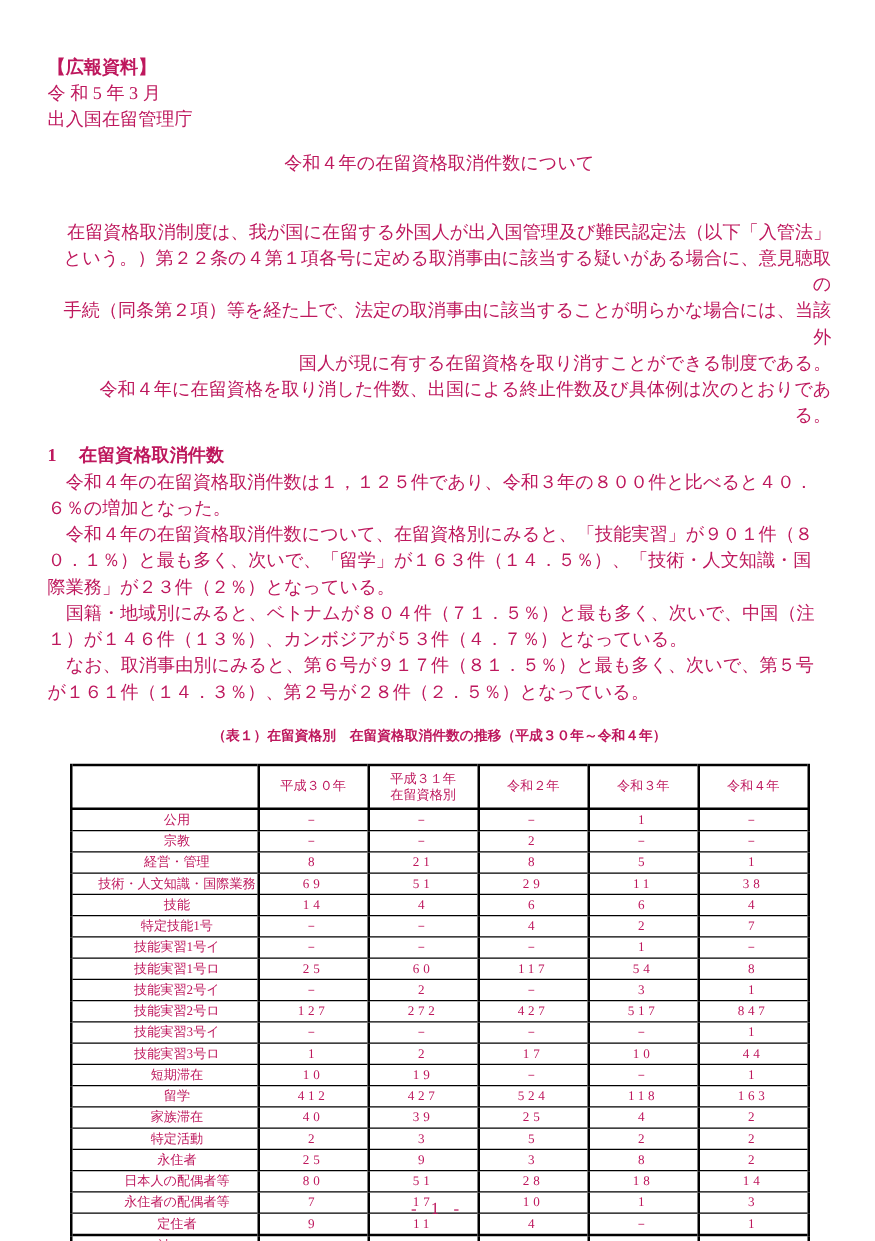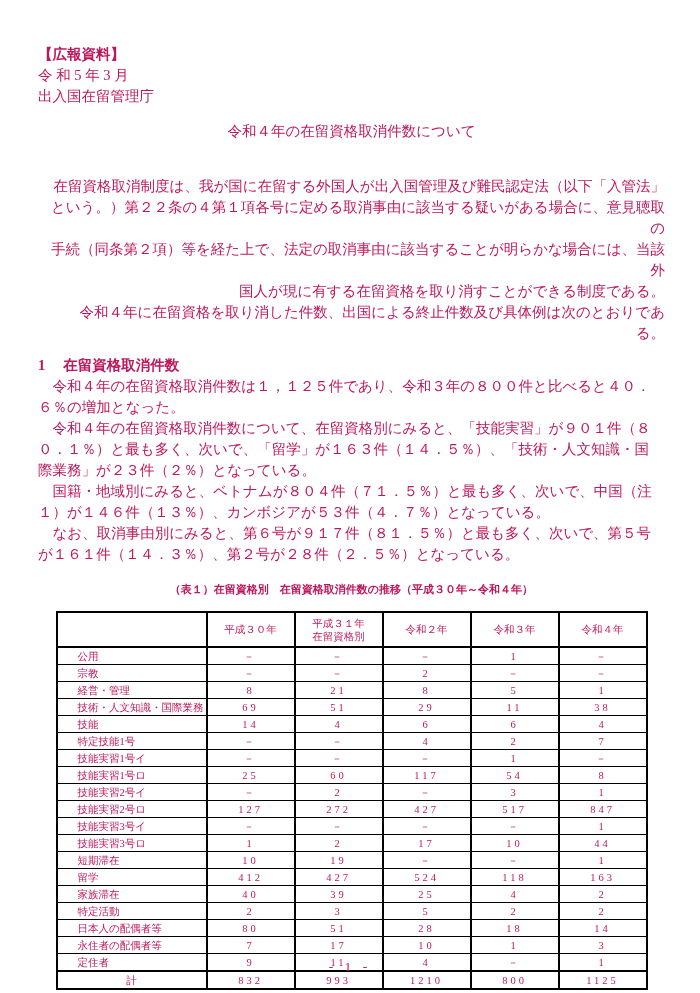--- a/index.html
+++ b/index.html
@@ -31,21 +31,21 @@
   .t1 th, .t1 td {
     border: 1px solid #000;
     border-left-width: 2px; border-right-width: 2px;
     padding: 0; height: 16px; overflow: hidden;
   }
   .t1 thead th {
     font-weight: normal; text-align: center;
     white-space: pre-line; height: 33px;
     border-bottom-width: 2px;
   }
-  .t1 .label-cell { text-align: left; padding-left: 20px; }
+  .t1 .label-cell { text-align: center; padding-left: 20px; }
   .t1 .num-cell { text-align: center; letter-spacing: 3px; }
   .t1 .total-row td { border-top-width: 2px; }
   .t1 .total-row .label-cell { text-align: center; padding-left: 0; }
   .page-footer {
     position: absolute; left: 0; bottom: 16px; width: 100%;
     text-align: center; font-size: 13.5px; letter-spacing: 4px;
   }
 </style>
 </head>
 <body>
@@ -230,20 +230,28 @@
         </tr>
         <tr>
           <td class="label-cell">特定活動</td>
           <td class="num-cell">2</td>
           <td class="num-cell">3</td>
           <td class="num-cell">5</td>
           <td class="num-cell">2</td>
           <td class="num-cell">2</td>
         </tr>
         <tr>
+          <td class="label-cell">永住者</td>
+          <td class="num-cell">25</td>
+          <td class="num-cell">9</td>
+          <td class="num-cell">3</td>
+          <td class="num-cell">8</td>
+          <td class="num-cell">2</td>
+        </tr>
+        <tr>
           <td class="label-cell">日本人の配偶者等</td>
           <td class="num-cell">80</td>
           <td class="num-cell">51</td>
           <td class="num-cell">28</td>
           <td class="num-cell">18</td>
           <td class="num-cell">14</td>
         </tr>
         <tr>
           <td class="label-cell">永住者の配偶者等</td>
           <td class="num-cell">7</td>

